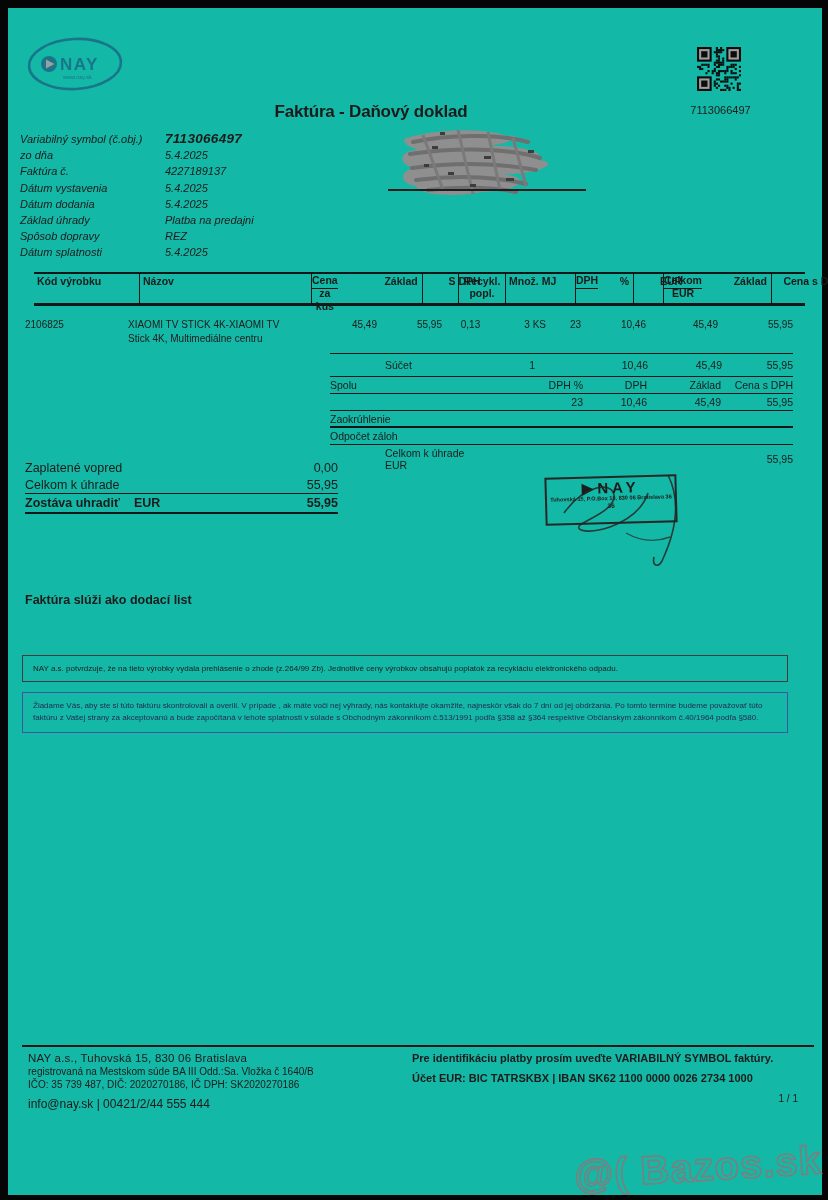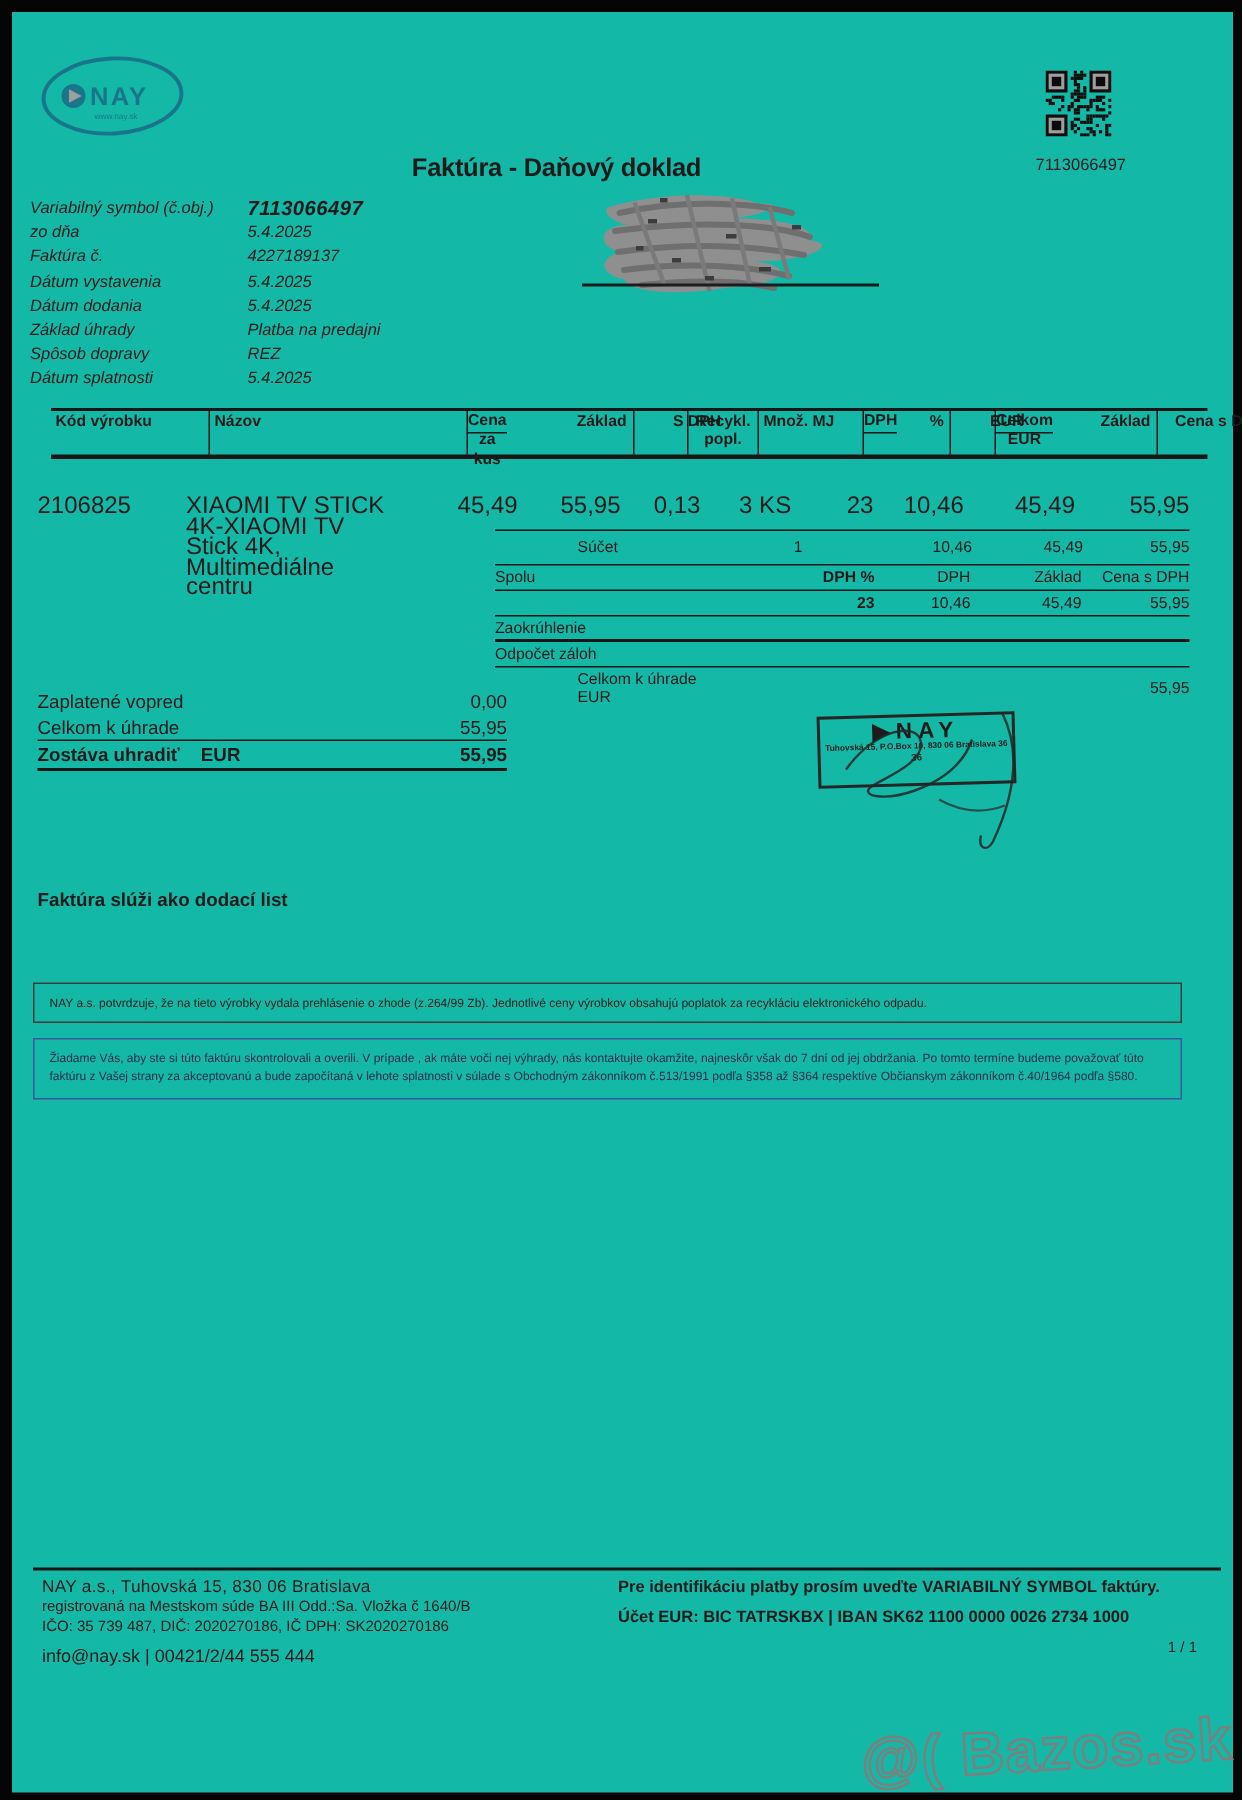--- a/index.html
+++ b/index.html
@@ -37,37 +37,37 @@
   .c-czak{width:70px;}.c-csdph{width:71px;}
   #thead{left:14px;top:264px;width:771px;border-top:2px solid #161616;border-bottom:3px solid #161616;
          font-size:10.5px;font-weight:bold;height:29px;box-sizing:content-box;margin-left:12px;}
   .hcell{border-right:1.2px solid #161616;box-sizing:border-box;padding:1px 3px 0 3px;}
   .hgroup{border-right:1.2px solid #161616;box-sizing:border-box;display:flex;flex-direction:row;}
   .hgroup.last{border-right:none;}
   .hg-top{text-align:center;border-bottom:1.2px solid #161616;height:14px;line-height:13px;}
   .hg-sub{display:flex;flex:1;}
   .hg-sub>div{box-sizing:border-box;text-align:right;padding:1px 4px 0 0;line-height:13px;}
   .hg-sub>div:first-child{border-right:1.2px solid #161616;}
-  #trow{left:14px;top:323px;width:771px;font-size:16px;line-height:13.5px;gap:13px;}
+  #trow{left:14px;top:310px;width:771px;font-size:10px;line-height:13.5px;}
   #trow .num{text-align:right;box-sizing:border-box;}
 
   
   #summary{left:322px;top:345px;width:463px;font-size:10.5px;}
   .srow{display:flex;align-items:center;}
   .scell{box-sizing:border-box;text-align:right;}
   .s-label{flex:1;text-align:left;}
   .sr-sucet{height:22px;border-top:1.6px solid #161616;}
   .sr-spoluh{height:16px;border-top:1.2px solid #161616;border-bottom:1.2px solid #161616;}
   .sr-spoluv{height:16px;border-bottom:1.2px solid #161616;}
   .sr-plain{height:16px;border-bottom:1.2px solid #161616;}
   .sr-plain2{height:15px;border-bottom:2.6px solid #161616;}
   .sr-celkom{height:22px;padding-top:3px;}
   .w-qty{width:45px;}.w-dph{width:113px;}.w-zak{width:74px;}.w-sdp{width:71px;}
   .w-l160{width:160px;text-align:left;padding-left:55px;box-sizing:border-box;}
-  .w-c1{width:95px;font-weight:bold;}.w-c2{width:64px;}.w-c3{width:74px;}.w-c4{width:72px;}
+  .w-c1{width:95px;}.w-c2{width:64px;}.w-c3{width:74px;}.w-c4{width:72px;}
 
   
   #payment{left:17px;top:452px;width:313px;font-size:12.5px;}
   .prow{display:flex;height:16.5px;line-height:16.5px;}
   .prow .pl{flex:1;}
   .prow .pv{text-align:right;}
   .prow.underline{border-bottom:1.2px solid #161616;}
   .prow.total{font-weight:bold;border-bottom:2.4px solid #161616;height:18px;line-height:18px;}
   .prow.total .pl .cur{margin-left:14px;}
 

